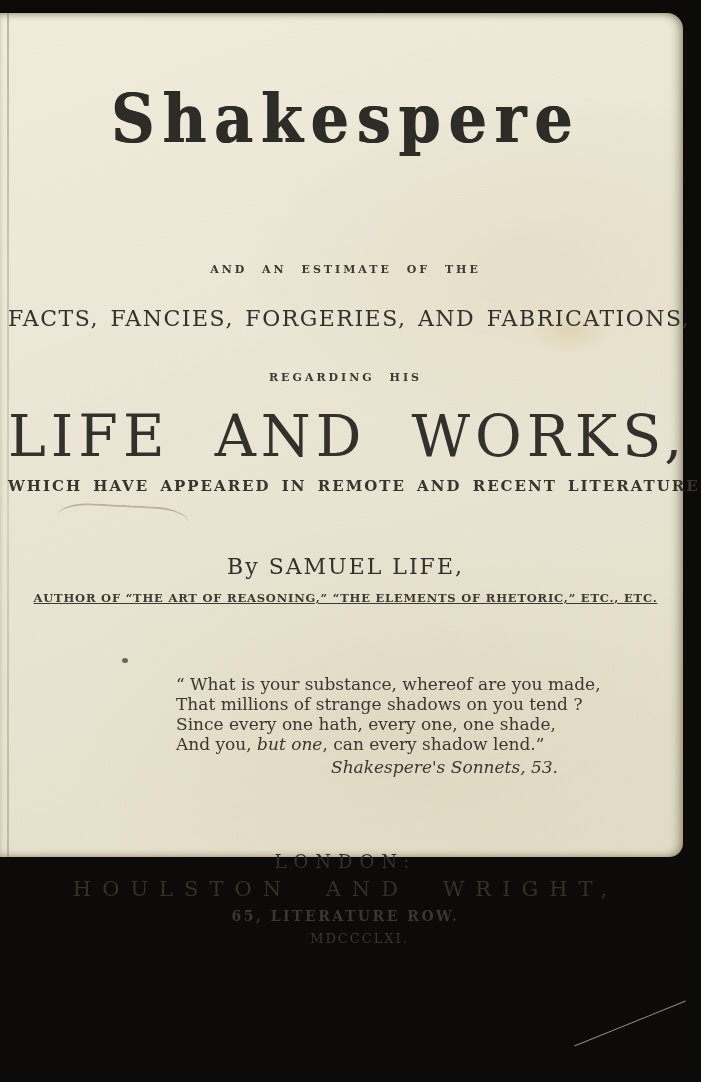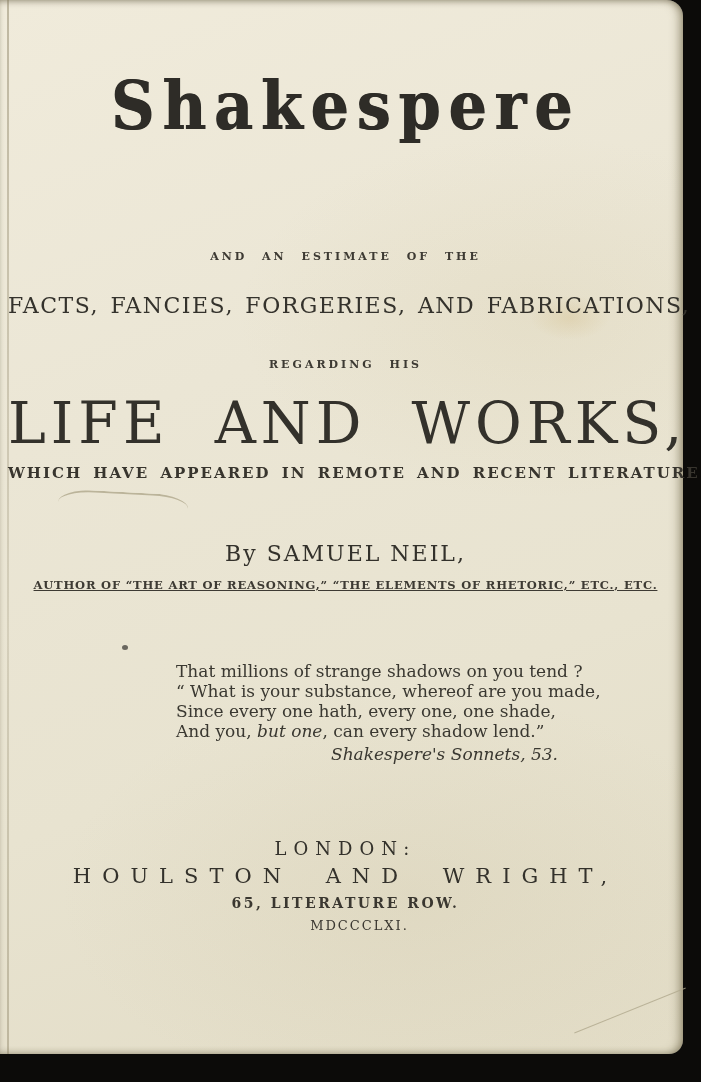--- a/index.html
+++ b/index.html
@@ -6,21 +6,21 @@
   html, body {
     width: 701px; height: 1082px;
     background: #0b0a08;
     overflow: hidden;
     font-family: "DejaVu Serif", "Liberation Serif", serif;
   }
   .scan-stage { position: relative; width: 701px; height: 1082px; background: #0c0b09; }
 
   
   .book-page {
-    position: absolute; left: 0; top: 0; width: 683px; height: 1054px;
+    position: absolute; left: 0; top: 13px; width: 683px; height: 844px;
     background:
       radial-gradient(ellipse 420px 260px at 78% 30%, rgba(205,192,150,0.18), rgba(0,0,0,0) 70%),
       radial-gradient(ellipse 500px 300px at 60% 85%, rgba(190,178,140,0.15), rgba(0,0,0,0) 70%),
       linear-gradient(160deg, #f0ebdb 0%, #ebe6d5 35%, #e8e3d0 65%, #e2dcc6 100%);
     border-radius: 0 16px 14px 0;
     box-shadow: inset -7px 0 10px -3px rgba(110,100,70,0.55),
                 inset 0 4px 6px -3px rgba(90,82,60,0.5),
                 inset 0 -4px 6px -3px rgba(90,82,60,0.35);
   }
   .page-fold-line {
@@ -92,26 +92,26 @@
     <div class="crease-bottom-right"></div>
     <div class="ink-dot"></div>
 
     <div class="text-layer">
       <div class="t main-title">Shakespere</div>
       <div class="t small-caps-line estimate-line">AND AN ESTIMATE OF THE</div>
       <div class="t facts-line">FACTS, FANCIES, FORGERIES, AND FABRICATIONS,</div>
       <div class="t small-caps-line regarding-line">REGARDING HIS</div>
       <div class="t lifeworks-line">LIFE AND WORKS,</div>
       <div class="t literature-line">WHICH HAVE APPEARED IN REMOTE AND RECENT LITERATURE.</div>
-      <div class="t byline">By SAMUEL NEIL,</div>
+      <div class="t byline">By SAMUEL LIFE,</div>
       <div class="t author-credit">AUTHOR OF “THE ART OF REASONING,” “THE ELEMENTS OF RHETORIC,” ETC., ETC.</div>
 
       <div class="quote-block">
+        <span class="quote-line">“ What is your substance, whereof are you made,</span>
         <span class="quote-line">That millions of strange shadows on you tend ?</span>
-        <span class="quote-line">“ What is your substance, whereof are you made,</span>
         <span class="quote-line">Since every one hath, every one, one shade,</span>
         <span class="quote-line"><span>And you, </span><span class="em-italic">but one</span><span>, can every shadow lend.”</span></span>
         <span class="quote-attribution">Shakespere's Sonnets, 53.</span>
       </div>
 
       <div class="t imprint-city">LONDON:</div>
       <div class="t imprint-publisher">HOULSTON AND WRIGHT,</div>
       <div class="t imprint-address">65, LITERATURE ROW.</div>
       <div class="t imprint-year">MDCCCLXI.</div>
     </div>

